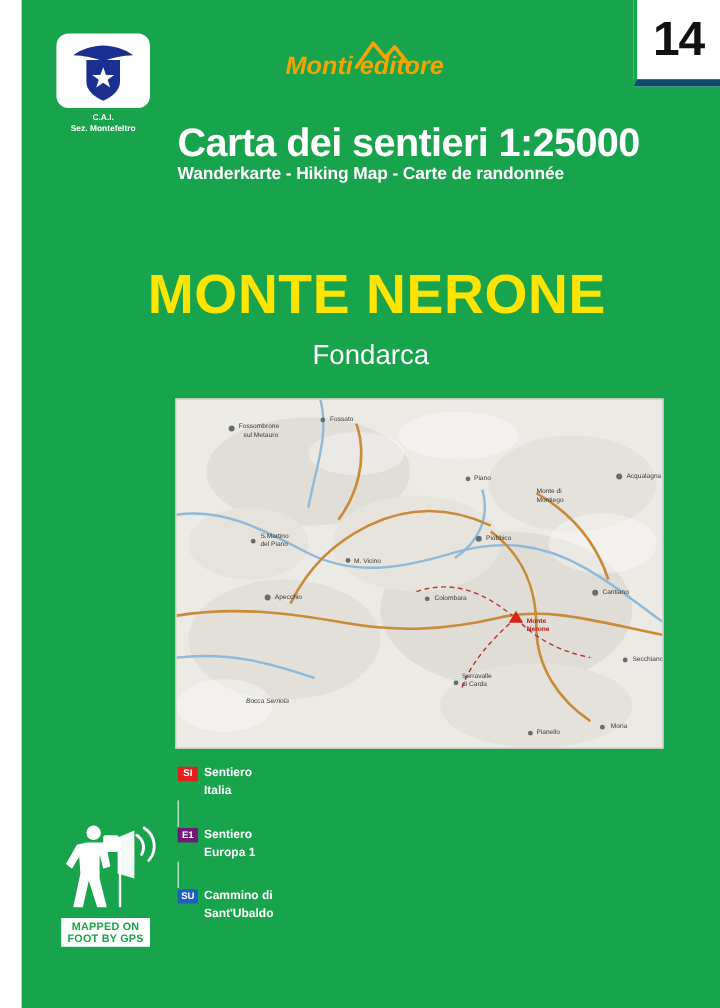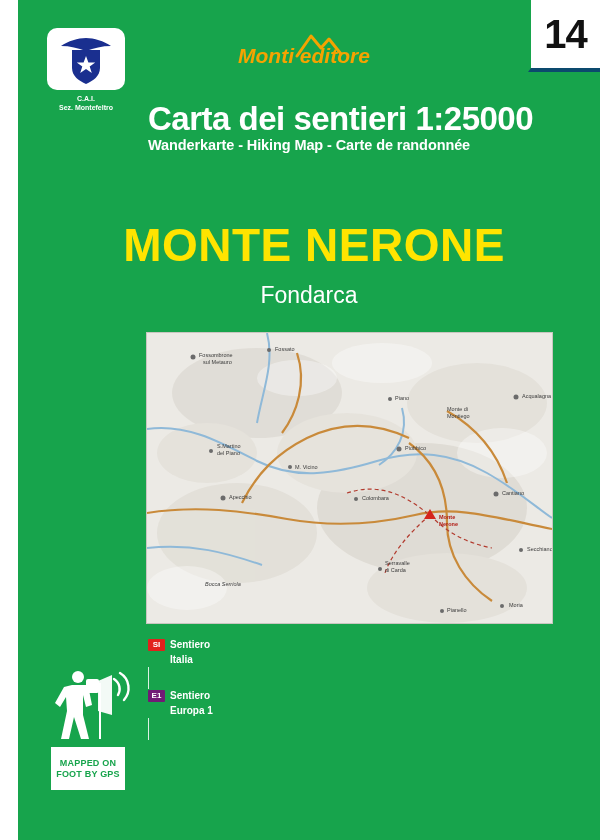--- a/index.html
+++ b/index.html
@@ -30,21 +30,21 @@
   }
   
   .number-box {
     position: absolute;
     right: 0;
     top: 0;
     width: 72px;
     height: 72px;
     background: #ffffff;
     border-left: 3px solid #17a44c;
-    border-bottom: 4px solid #0c4a6e;
+    border-bottom: 6px solid #0c4a6e;
     box-sizing: border-box;
     display: flex;
     align-items: center;
     justify-content: center;
   }
   .number-box .num {
     font-size: 40px;
     font-weight: bold;
     color: #111111;
     letter-spacing: -1px;
@@ -204,21 +204,21 @@
     width: 96px;
     text-align: center;
   }
   .gps-label {
     margin-top: -4px;
     font-size: 9px;
     font-weight: bold;
     color: #17a44c;
     background: #ffffff;
     display: inline-block;
-    padding: 11px 5px;
+    padding: 2px 5px;
     line-height: 1.15;
     letter-spacing: 0.2px;
   }
   .map-label {
     font-family: "Liberation Sans", sans-serif;
     fill: #3b3b3b;
   }
 </style>
 </head>
 <body>
@@ -356,20 +356,27 @@
     </div>
     <div class="legend-sep"></div>
     <div class="legend-item">
       <span class="legend-badge" style="background:#701a75">E1</span>
       <span class="legend-text">
         <span>Sentiero</span><br>
         <span>Europa 1</span>
       </span>
     </div>
     <div class="legend-sep"></div>
+    <div class="legend-item">
+      <span class="legend-badge" style="background:#1f5fbf">SU</span>
+      <span class="legend-text">
+        <span>Cammino di</span><br>
+        <span>Sant'Ubaldo</span>
+      </span>
+    </div>
   </div>
 
   <div class="hiker-badge">
     <svg width="92" height="82" viewBox="0 0 92 82">
       <g fill="#ffffff">
         <circle cx="36" cy="12" r="6"></circle>
         <path d="M30 20 L46 20 L50 40 L44 42 L41 30 L41 50 L47 74 L39 74 L32 52 L27 74 L19 74 L25 46 L24 32 L18 42 L13 38 L22 22 Z"></path>
         <rect x="44" y="14" width="13" height="14" rx="2"></rect>
         <path d="M56 16 L70 10 L70 50 L56 46 Z" opacity="0.95"></path>
         <rect x="57" y="18" width="2" height="56"></rect>

